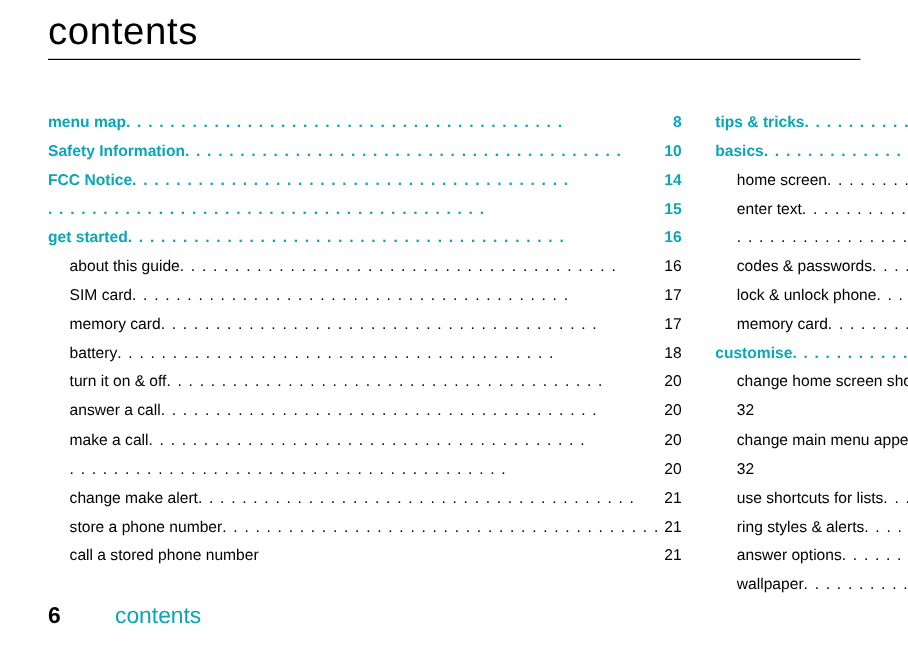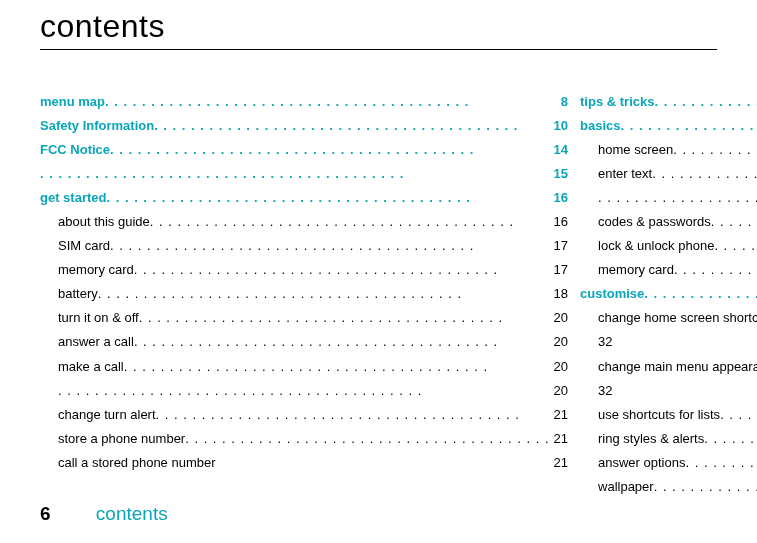--- a/index.html
+++ b/index.html
@@ -19,21 +19,21 @@
     letter-spacing: 0.5px;
   }
   .rule {
     border: none;
     border-top: 1px solid #000;
     margin: 4px 40px 0 40px;
   }
   .columns {
     display: flex;
     padding: 40px 40px 0 40px;
-    gap: 12px;
+    gap: 28px;
   }
   .col {
     flex: 1;
     font-size: 13px;
     line-height: 1.85;
     color: #000;
   }
   .row {
     display: flex;
     align-items: baseline;
@@ -135,21 +135,21 @@
       <div class="row sub">
         <span class="label">make a call</span>
         <span class="dots"></span>
         <span class="pg">20</span>
       </div>
       <div class="row sub">
         <span class="dots"></span>
         <span class="pg">20</span>
       </div>
       <div class="row sub">
-        <span class="label">change turn alert</span>
+        <span class="label">change make alert</span>
         <span class="dots"></span>
         <span class="pg">21</span>
       </div>
       <div class="row sub">
         <span class="label">store a phone number</span>
         <span class="dots"></span>
         <span class="pg">21</span>
       </div>
       <div class="row sub">
         <span class="label">call a stored phone number</span>

